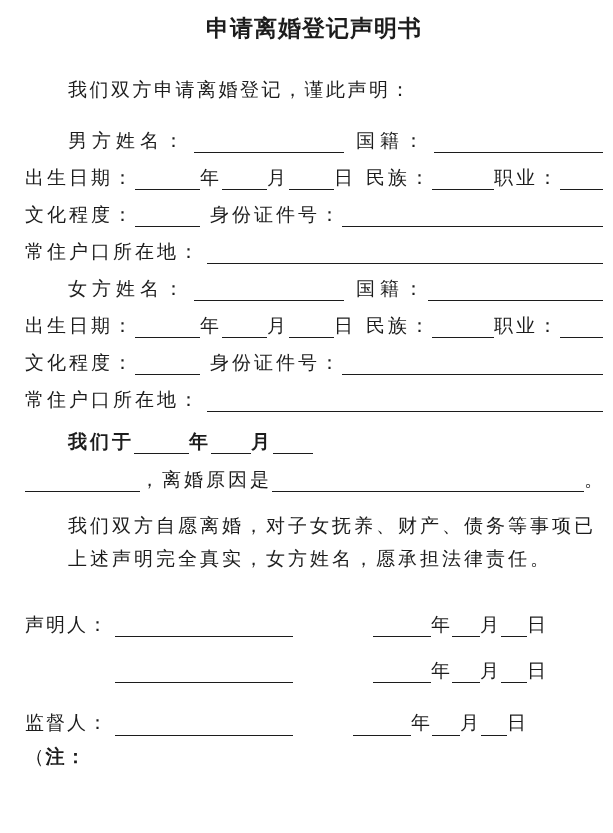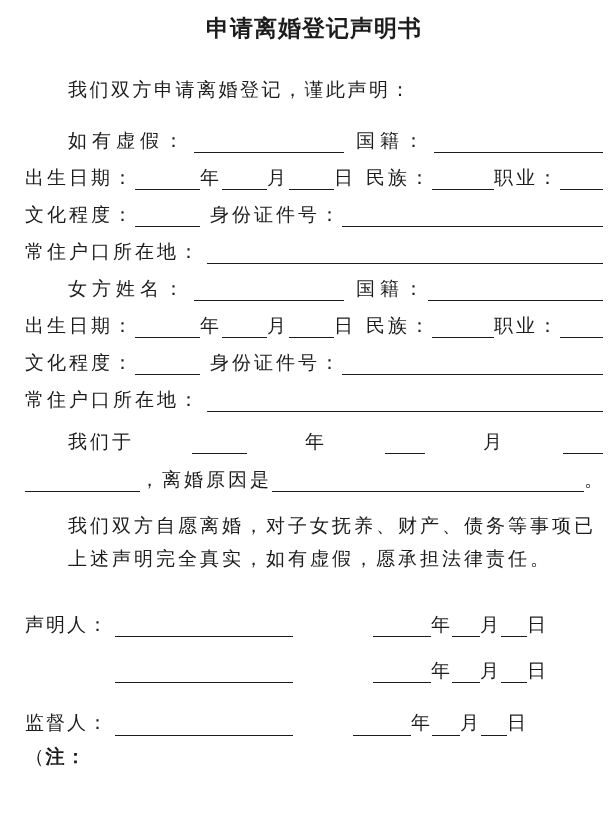--- a/index.html
+++ b/index.html
@@ -48,21 +48,21 @@
   .mt-row{margin-top:13px;}
   .mt-marriage1{margin-top:18px;}
   .mt-marriage2{margin-top:14px;}
   .mt-consent1{margin-top:22px;}
   .mt-consent2{margin-top:13px;}
   .mt-truth{margin-top:9px;}
   .mt-sig1{margin-top:42px;}
   .mt-sig2{margin-top:22px;}
   .mt-sig3{margin-top:29px;font-family:Liberation Mono, monospace;}
   .mt-note{margin-top:9px;}
-  .spread{justify-content:space-between;}
+  .spread{justify-content:flex-start;font-weight:bold;}
   .gap6{margin-left:6px;}
   .gap10{margin-left:10px;}
   .gap12{margin-left:12px;}
   .w150{width:150px;}
   .w115{width:115px;}
   .w65{width:65px;}
   .w62{width:62px;}
   .w58{width:58px;}
   .w55{width:55px;}
   .w45{width:45px;}
@@ -79,21 +79,21 @@
 
 <div class="page">
 
   <div class="title">申请离婚登记声明书</div>
 
   <div class="line mt-intro">
     <span class="txt ls25 ind">我们双方申请离婚登记，谨此声明：</span>
   </div>
 
   <div class="line mt-row1">
-    <span class="txt ls5 ind">如有虚假：</span>
+    <span class="txt ls5 ind">男方姓名：</span>
     <span class="blank w150 gap6"></span>
     <span class="txt ls5 gap12">国籍：</span>
     <span class="blank grow gap6"></span>
   </div>
 
   <div class="line mt-row">
     <span class="txt ls3">出生日期：</span>
     <span class="blank w65"></span>
     <span class="txt ls3">年</span>
     <span class="blank w45"></span>
@@ -165,21 +165,21 @@
     <span class="txt ls3">，</span>
     <span class="txt ls3">离婚原因是</span>
     <span class="blank grow"></span>
     <span class="txt">。</span>
   </div>
 
   <div class="line mt-consent1">
     <span class="txt ls3 ind">我们双方自愿离婚，对子女抚养、财产、债务等事项已</span>
   </div>
   <div class="line mt-truth">
-    <span class="txt ls3 ind">上述声明完全真实，如有虚假，愿承担法律责任。</span>
+    <span class="txt ls3 ind">上述声明完全真实，女方姓名，愿承担法律责任。</span>
   </div>
 
   <div class="line mt-sig1">
     <span class="txt ls2">声明人：</span>
     <span class="blank w178 gap6"></span>
     <span class="dgroupA">
       <span class="blank w58"></span>
       <span class="txt ls2">年</span>
       <span class="blank w28"></span>
       <span class="txt ls2">月</span>

